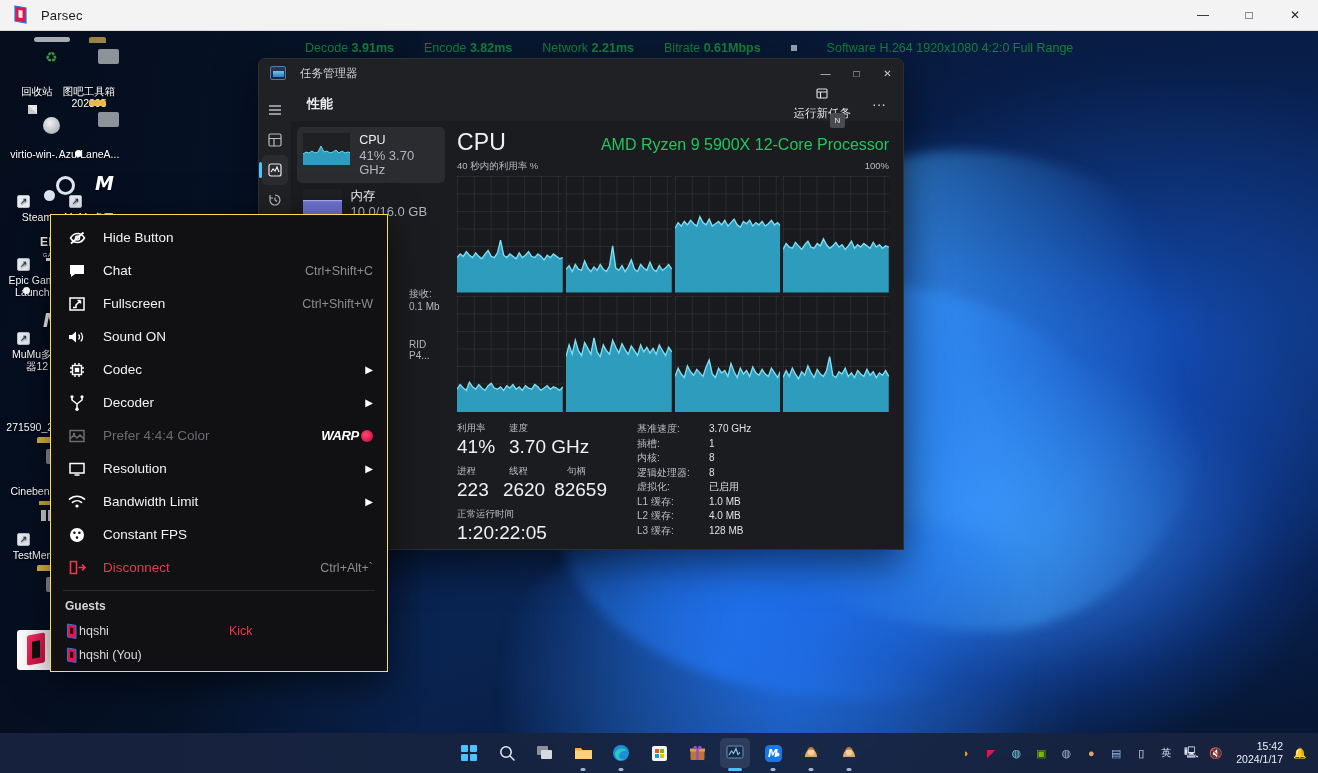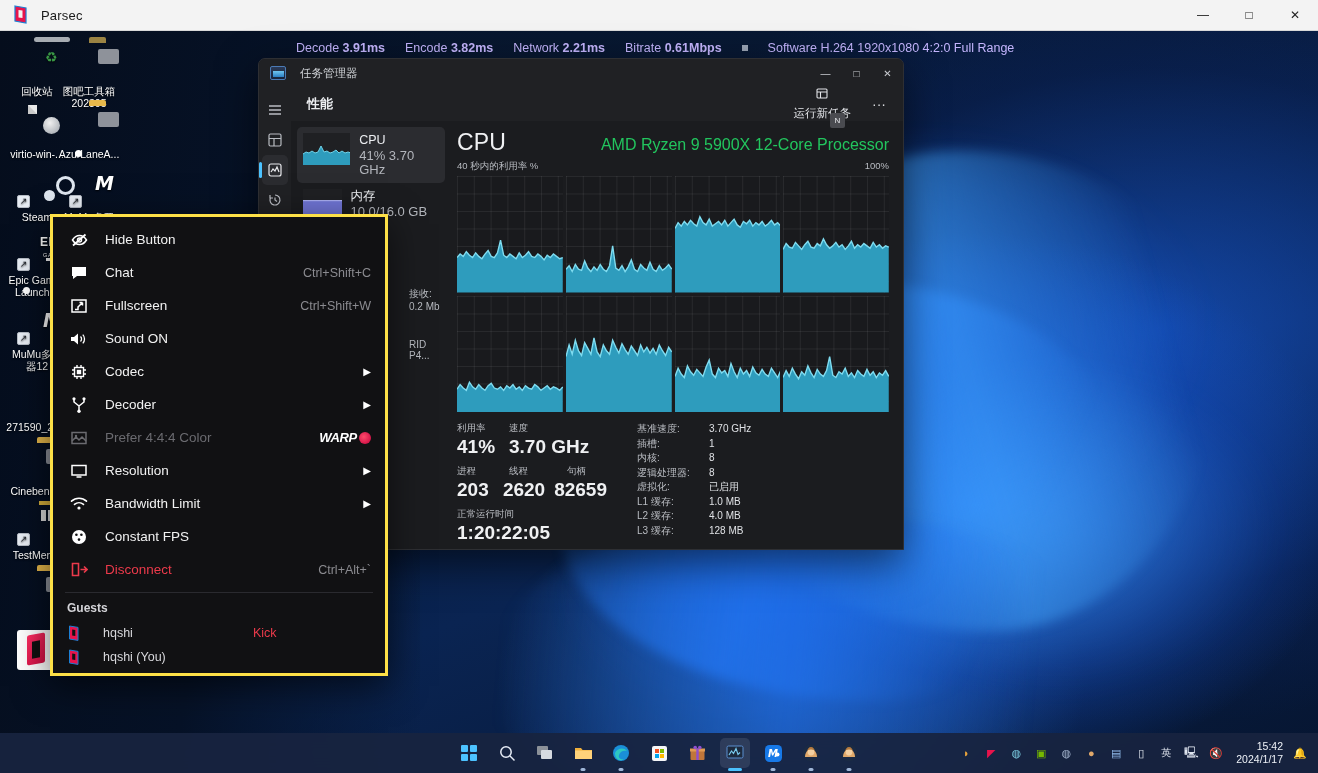--- a/index.html
+++ b/index.html
@@ -49,23 +49,23 @@
   .sh2 { left:700px; top:120px; width:520px; height:480px;
         background: linear-gradient(75deg, rgba(10,45,130,.0) 10%, rgba(70,170,255,.45) 52%, rgba(10,40,120,.0) 85%); }
   .sh3 { left:480px; top:480px; width:620px; height:300px;
         background: linear-gradient(95deg, rgba(10,45,130,.0) 5%, rgba(30,110,240,.55) 50%, rgba(10,40,120,.0) 88%); }
 
   .desk-dark { position:absolute; left:0; top:0; width:420px; height:742px;
                background:linear-gradient(100deg,#050d1c 0%, #061227 55%, rgba(6,18,40,0) 100%); }
 
   
   .stats {
-    position:absolute; left:296px; top:38px; height:20px;
-    display:flex; align-items:center; gap:20px;
-    font-size:12.5px; color:#c4b5fd; white-space:nowrap;
+    position:absolute; left:305px; top:38px; height:20px;
+    display:flex; align-items:center; gap:30px;
+    font-size:12.5px; color:#15803d; white-space:nowrap;
   }
   .stat-lbl { font-weight:400; }
   .stat-val { font-weight:700; }
   .stat-dot { width:6px;height:6px;background:#9aa4b4; display:inline-block; }
 
   
   .icons { position:absolute; left:0; top:0; width:130px; }
   .dicon {
     position:absolute; width:62px; text-align:center; color:#fff;
     font-size:10.5px; line-height:12px; text-shadow:0 1px 2px rgba(0,0,0,.9);
@@ -129,41 +129,41 @@
       border-radius:2px; }
   .parsec-ico .in { position:absolute; left:9px; top:7px; width:8px;height:17px; background:#111; transform:skewY(-10deg);}
 
   .shortcut-arrow { position:absolute; left:0; bottom:0; width:13px;height:13px;
       background:#e9eef5; border:1px solid #b7bdc6; border-radius:2px; color:#23272e;
       font-size:9px; line-height:11px; text-align:center; }
 
   
   .ctxmenu {
     position:absolute; left:50px; top:214px; width:338px;
-    background:#111113; border:3px solid #fde047;
+    background:#111113; border:1px solid #fde047;
     box-shadow:0 10px 34px rgba(0,0,0,.6);
     padding:6px 0 4px; color:#f2f2f2; font-size:13.5px;
   }
   .mi { display:flex; align-items:center; height:33px; padding:0 14px; cursor:default; position:relative; }
   .mi .mico { width:24px; height:20px; flex:0 0 24px; display:flex; align-items:center;
               justify-content:center; color:#fff; }
   .mi .mlabel { margin-left:14px; flex:1; }
   .mi .mkey { color:#8b8b90; font-size:12.5px;margin-left:38px; }
   .mi .marrow { color:#fff; font-size:10px; margin-left:8px; }
   .mi.disabled .mlabel, .mi.disabled .mico { color:#6b6b70; }
   .mi.danger .mlabel { color:#ec3a4b; }
   .warp { font-weight:800; font-style:italic; font-size:13px; color:#fff; letter-spacing:-.3px;
           display:flex; align-items:center; gap:2px; }
   .warp .swirlmark { width:12px;height:12px;border-radius:50%;
           background:radial-gradient(circle at 40% 40%, #ff4a6a, #c4003c); display:inline-block;}
   .menu-sep { height:1px; background:#2a2a2f; margin:6px 12px 4px; }
   .guests-hdr { font-size:12px; color:#d4d4d8; font-weight:700; padding:4px 14px 6px; }
   .guest { display:flex; align-items:center; height:24px; padding:0 14px; font-size:12.5px; color:#d8d8dc;}
   .guest .gico { width:14px;height:17px; position:relative; flex:0 0 14px;}
-  .guest .gname { margin-left:22px; width:150px; }
+  .guest .gname { margin-left:0; width:150px; }
   .guest .kick { color:#ec3a4b; }
 
   svg.ic { display:block; }
 
   
   .tm {
     position:absolute; left:258px; top:58px; width:646px; height:492px;
     background:#202124; border:1px solid #2e2f33; border-radius:7px 7px 0 0;
     overflow:hidden; color:#e6e6e6;
     box-shadow:0 14px 40px rgba(0,0,0,.55);
@@ -218,21 +218,21 @@
       background-image:
         linear-gradient(to right, rgba(255,255,255,.065) 1px, transparent 1px),
         linear-gradient(to bottom, rgba(255,255,255,.065) 1px, transparent 1px);
       background-size:16.8px 17.5px; }
   .gcell svg { position:absolute; inset:0; width:100%; height:100%; }
 
   .stats-grid { display:flex; margin-top:10px; }
   .sg-left { width:150px; }
   .sg-left .lrow { display:flex;align-items:flex-end; }
   .sg-left .lbl { font-size:9.5px; color:#b9bcc2; }
-  .sg-left .val { font-size:19px; color:#eff0f2; line-height:24px; font-weight:700;}
+  .sg-left .val { font-size:19px; color:#eff0f2; line-height:24px; font-weight:400;}
   .c1 { width:52px; } .c2 { width:58px; } .c3 { width:auto; }
   .sg-right { margin-left:30px; font-size:10px; color:#b9bcc2; }
   .rrow { display:flex; line-height:14.5px; }
   .rrow .rl { width:72px; }
   .rrow .rv { color:#dfe1e5; }
 
   .noti-badge { position:absolute; right:72px; top:120px; width:15px;height:15px;
                 background:#4a4b50; color:#e9eaed; font-size:8px; border-radius:2px;
                 display:flex; align-items:center; justify-content:center; }
 
@@ -490,21 +490,21 @@
                   <rect x="0" y="11" width="50" height="21" fill="#6f74d4"></rect>
                   <rect x="0" y="11" width="50" height="1.2" fill="#a9adf0"></rect>
                 </svg>
               </span>
               <span>
                 <span class="nm" style="display:block">内存</span>
                 <span class="sub" style="display:block">10.0/16.0 GB (62%)</span>
               </span>
             </div>
             <div style="position:relative;height:200px;">
-              <span class="frag" style="left:112px; top:48px;">接收: 0.2 Mb</span>
+              <span class="frag" style="left:112px; top:48px;">接收: 0.1 Mb</span>
               <span class="frag" style="left:112px; top:100px;">RID P4...</span>
             </div>
           </div>
 
           <div class="tm-detail">
             <div class="det-top">
               <span class="h1">CPU</span>
               <span class="cpuname">AMD Ryzen 9 5900X 12-Core Processor</span>
             </div>
             <div class="axis-row">
@@ -580,21 +580,21 @@
                 <div class="lrow">
                   <span class="c1 val">41%</span>
                   <span class="c2 val" style="width:auto">3.70 GHz</span>
                 </div>
                 <div class="lrow" style="margin-top:6px;">
                   <span class="c1 lbl">进程</span>
                   <span class="c2 lbl">线程</span>
                   <span class="c3 lbl">句柄</span>
                 </div>
                 <div class="lrow">
-                  <span class="c1 val">203</span>
+                  <span class="c1 val">223</span>
                   <span class="c2 val">2620</span>
                   <span class="c3 val">82659</span>
                 </div>
                 <div class="lrow" style="margin-top:6px;">
                   <span class="lbl">正常运行时间</span>
                 </div>
                 <div class="lrow">
                   <span class="val">1:20:22:05</span>
                 </div>
               </div>

